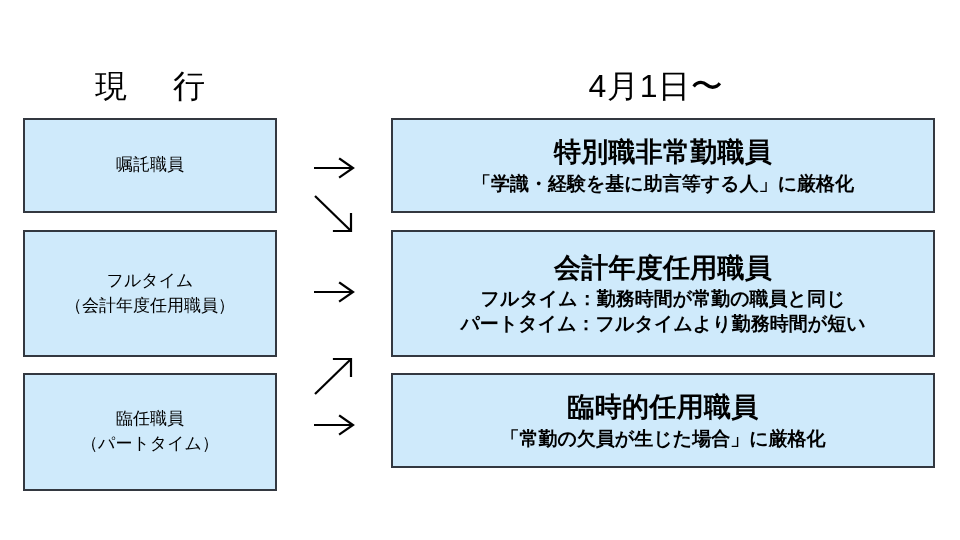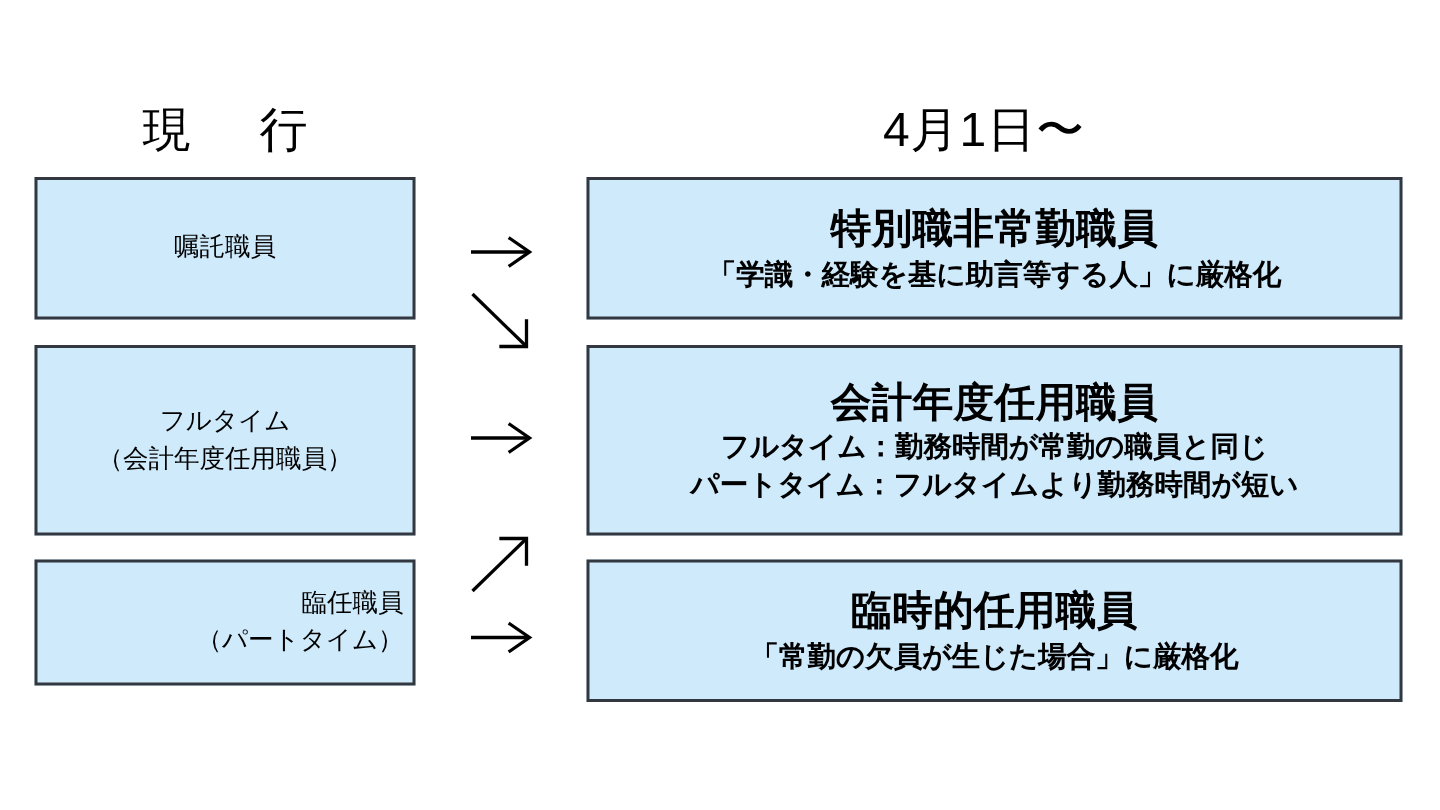--- a/index.html
+++ b/index.html
@@ -89,21 +89,21 @@
     letter-spacing: 0.01em;
   }
   .box.right .sub {
     font-size: 19px;
     font-weight: 700;
     line-height: 1.32;
   }
 
   #box-left-1 { top: 118px; height: 95px; }
   #box-left-2 { top: 230px; height: 127px; }
-  #box-left-3 { top: 373px; height: 84px; align-items: flex-end; }
+  #box-left-3 { top: 373px; height: 118px; }
 
   #box-right-1 { top: 118px; height: 95px; }
   #box-right-2 { top: 230px; height: 127px; }
   #box-right-3 { top: 373px; height: 95px; }
 
   
   .arrow {
     position: absolute;
   }
   .arrow svg { display: block; overflow: visible; }

